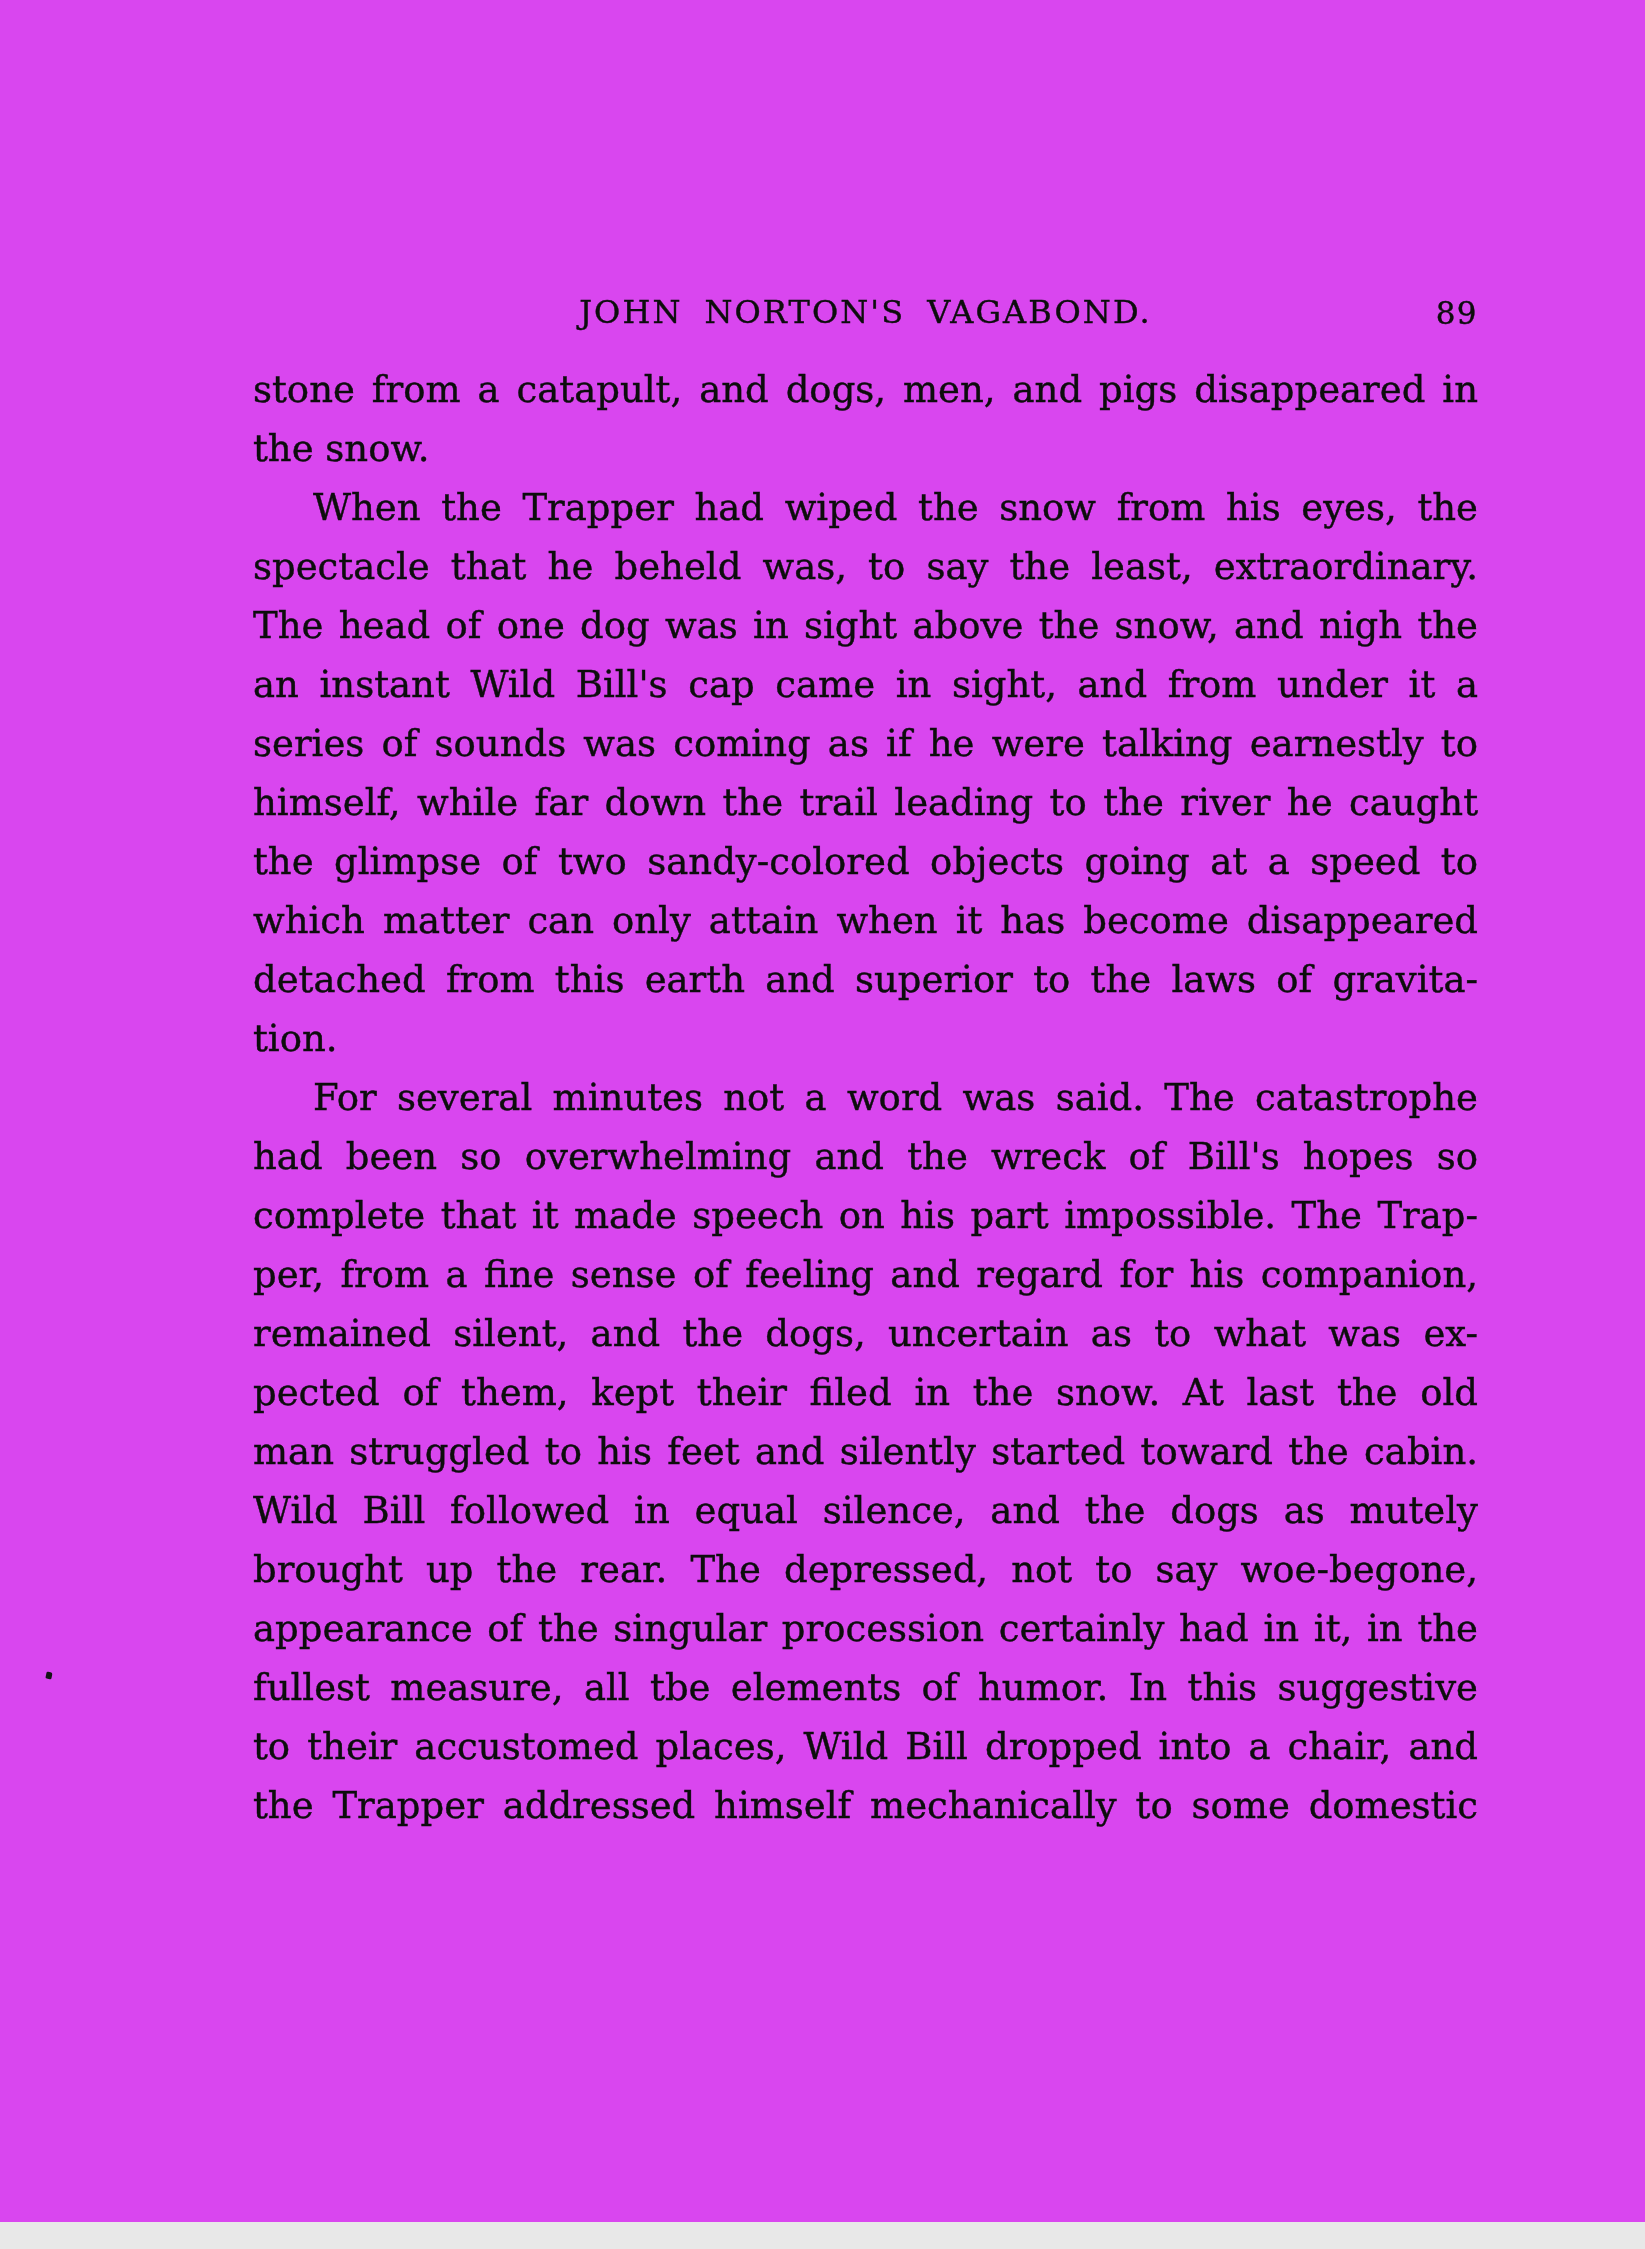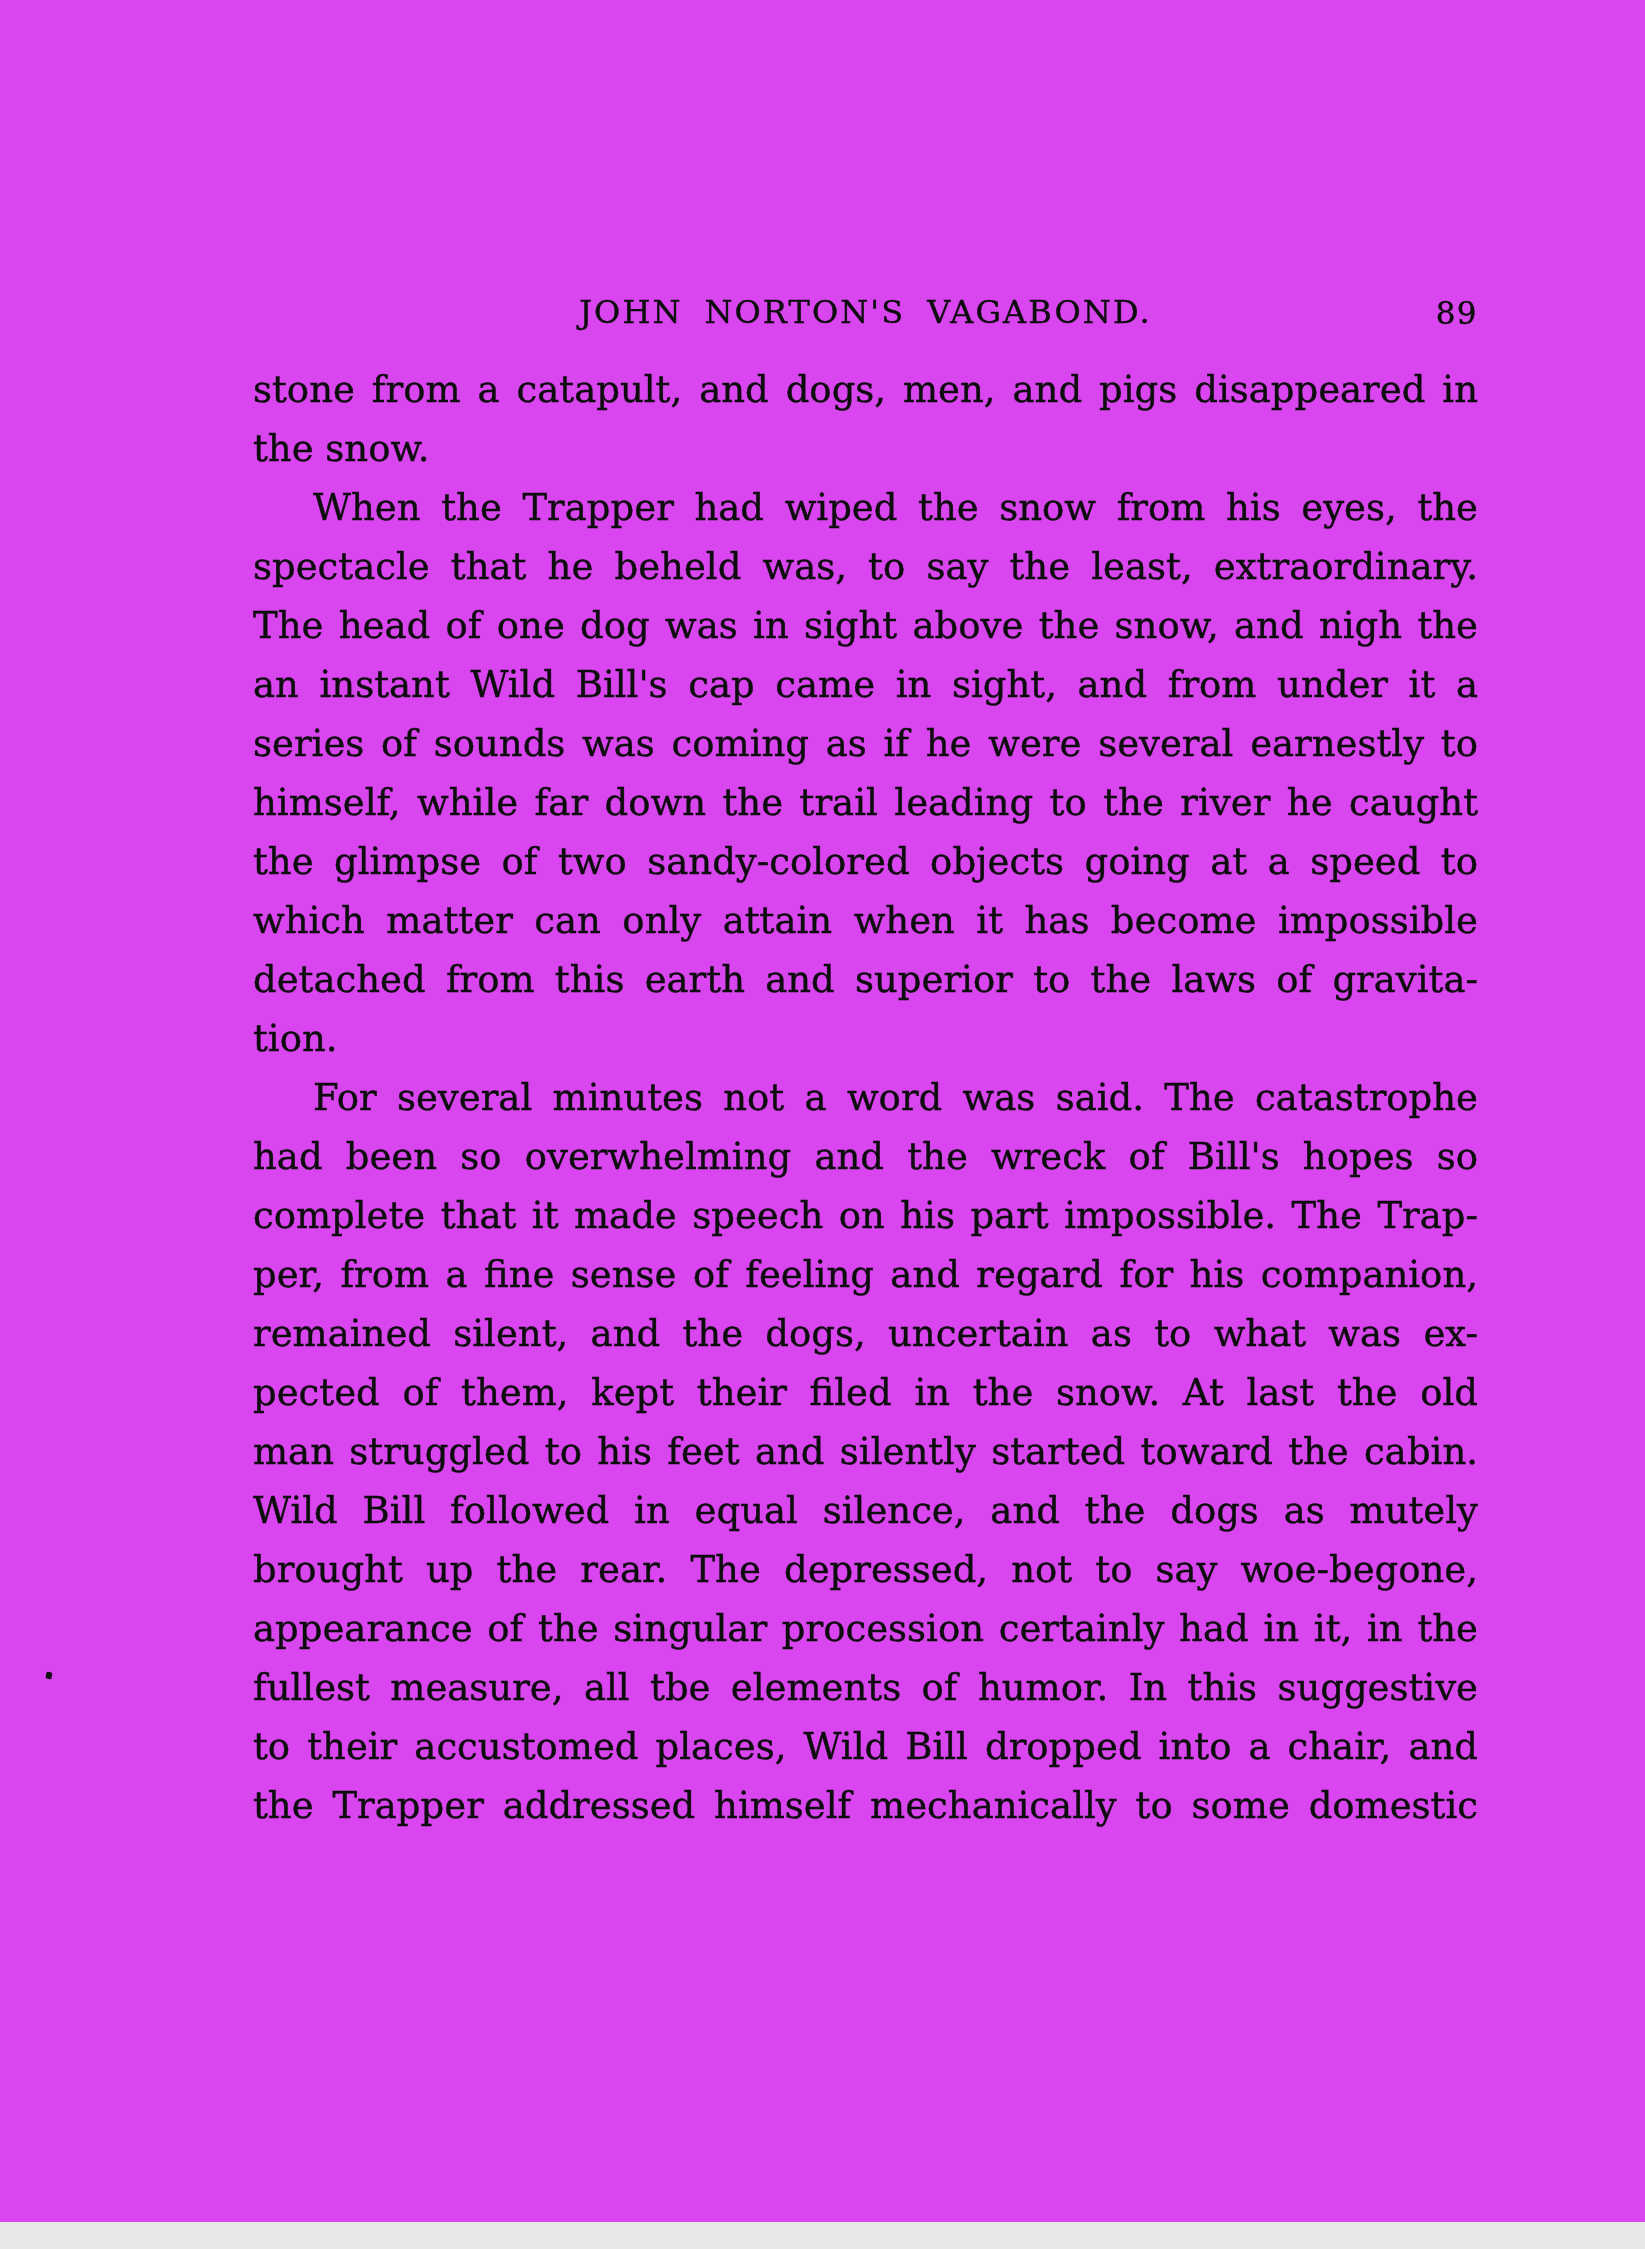--- a/index.html
+++ b/index.html
@@ -78,24 +78,24 @@
     <span class="page-number">89</span>
   </div>
 
   <div class="body-text">
     <div class="line">stone from a catapult, and dogs, men, and pigs disappeared in</div>
     <div class="line para-end">the snow.</div>
     <div class="line indent">When the Trapper had wiped the snow from his eyes, the</div>
     <div class="line">spectacle that he beheld was, to say the least, extraordinary.</div>
     <div class="line">The head of one dog was in sight above the snow, and nigh the</div>
     <div class="line">an instant Wild Bill's cap came in sight, and from under it a</div>
-    <div class="line">series of sounds was coming as if he were several earnestly to</div>
+    <div class="line">series of sounds was coming as if he were talking earnestly to</div>
     <div class="line">himself, while far down the trail leading to the river he caught</div>
     <div class="line">the glimpse of two sandy-colored objects going at a speed to</div>
-    <div class="line">which matter can only attain when it has become impossible</div>
+    <div class="line">which matter can only attain when it has become disappeared</div>
     <div class="line">detached from this earth and superior to the laws of gravita-</div>
     <div class="line para-end">tion.</div>
     <div class="line indent">For several minutes not a word was said. The catastrophe</div>
     <div class="line">had been so overwhelming and the wreck of Bill's hopes so</div>
     <div class="line">complete that it made speech on his part impossible. The Trap-</div>
     <div class="line">per, from a fine sense of feeling and regard for his companion,</div>
     <div class="line">remained silent, and the dogs, uncertain as to what was ex-</div>
     <div class="line">pected of them, kept their filed in the snow. At last the old</div>
     <div class="line">man struggled to his feet and silently started toward the cabin.</div>
     <div class="line">Wild Bill followed in equal silence, and the dogs as mutely</div>

